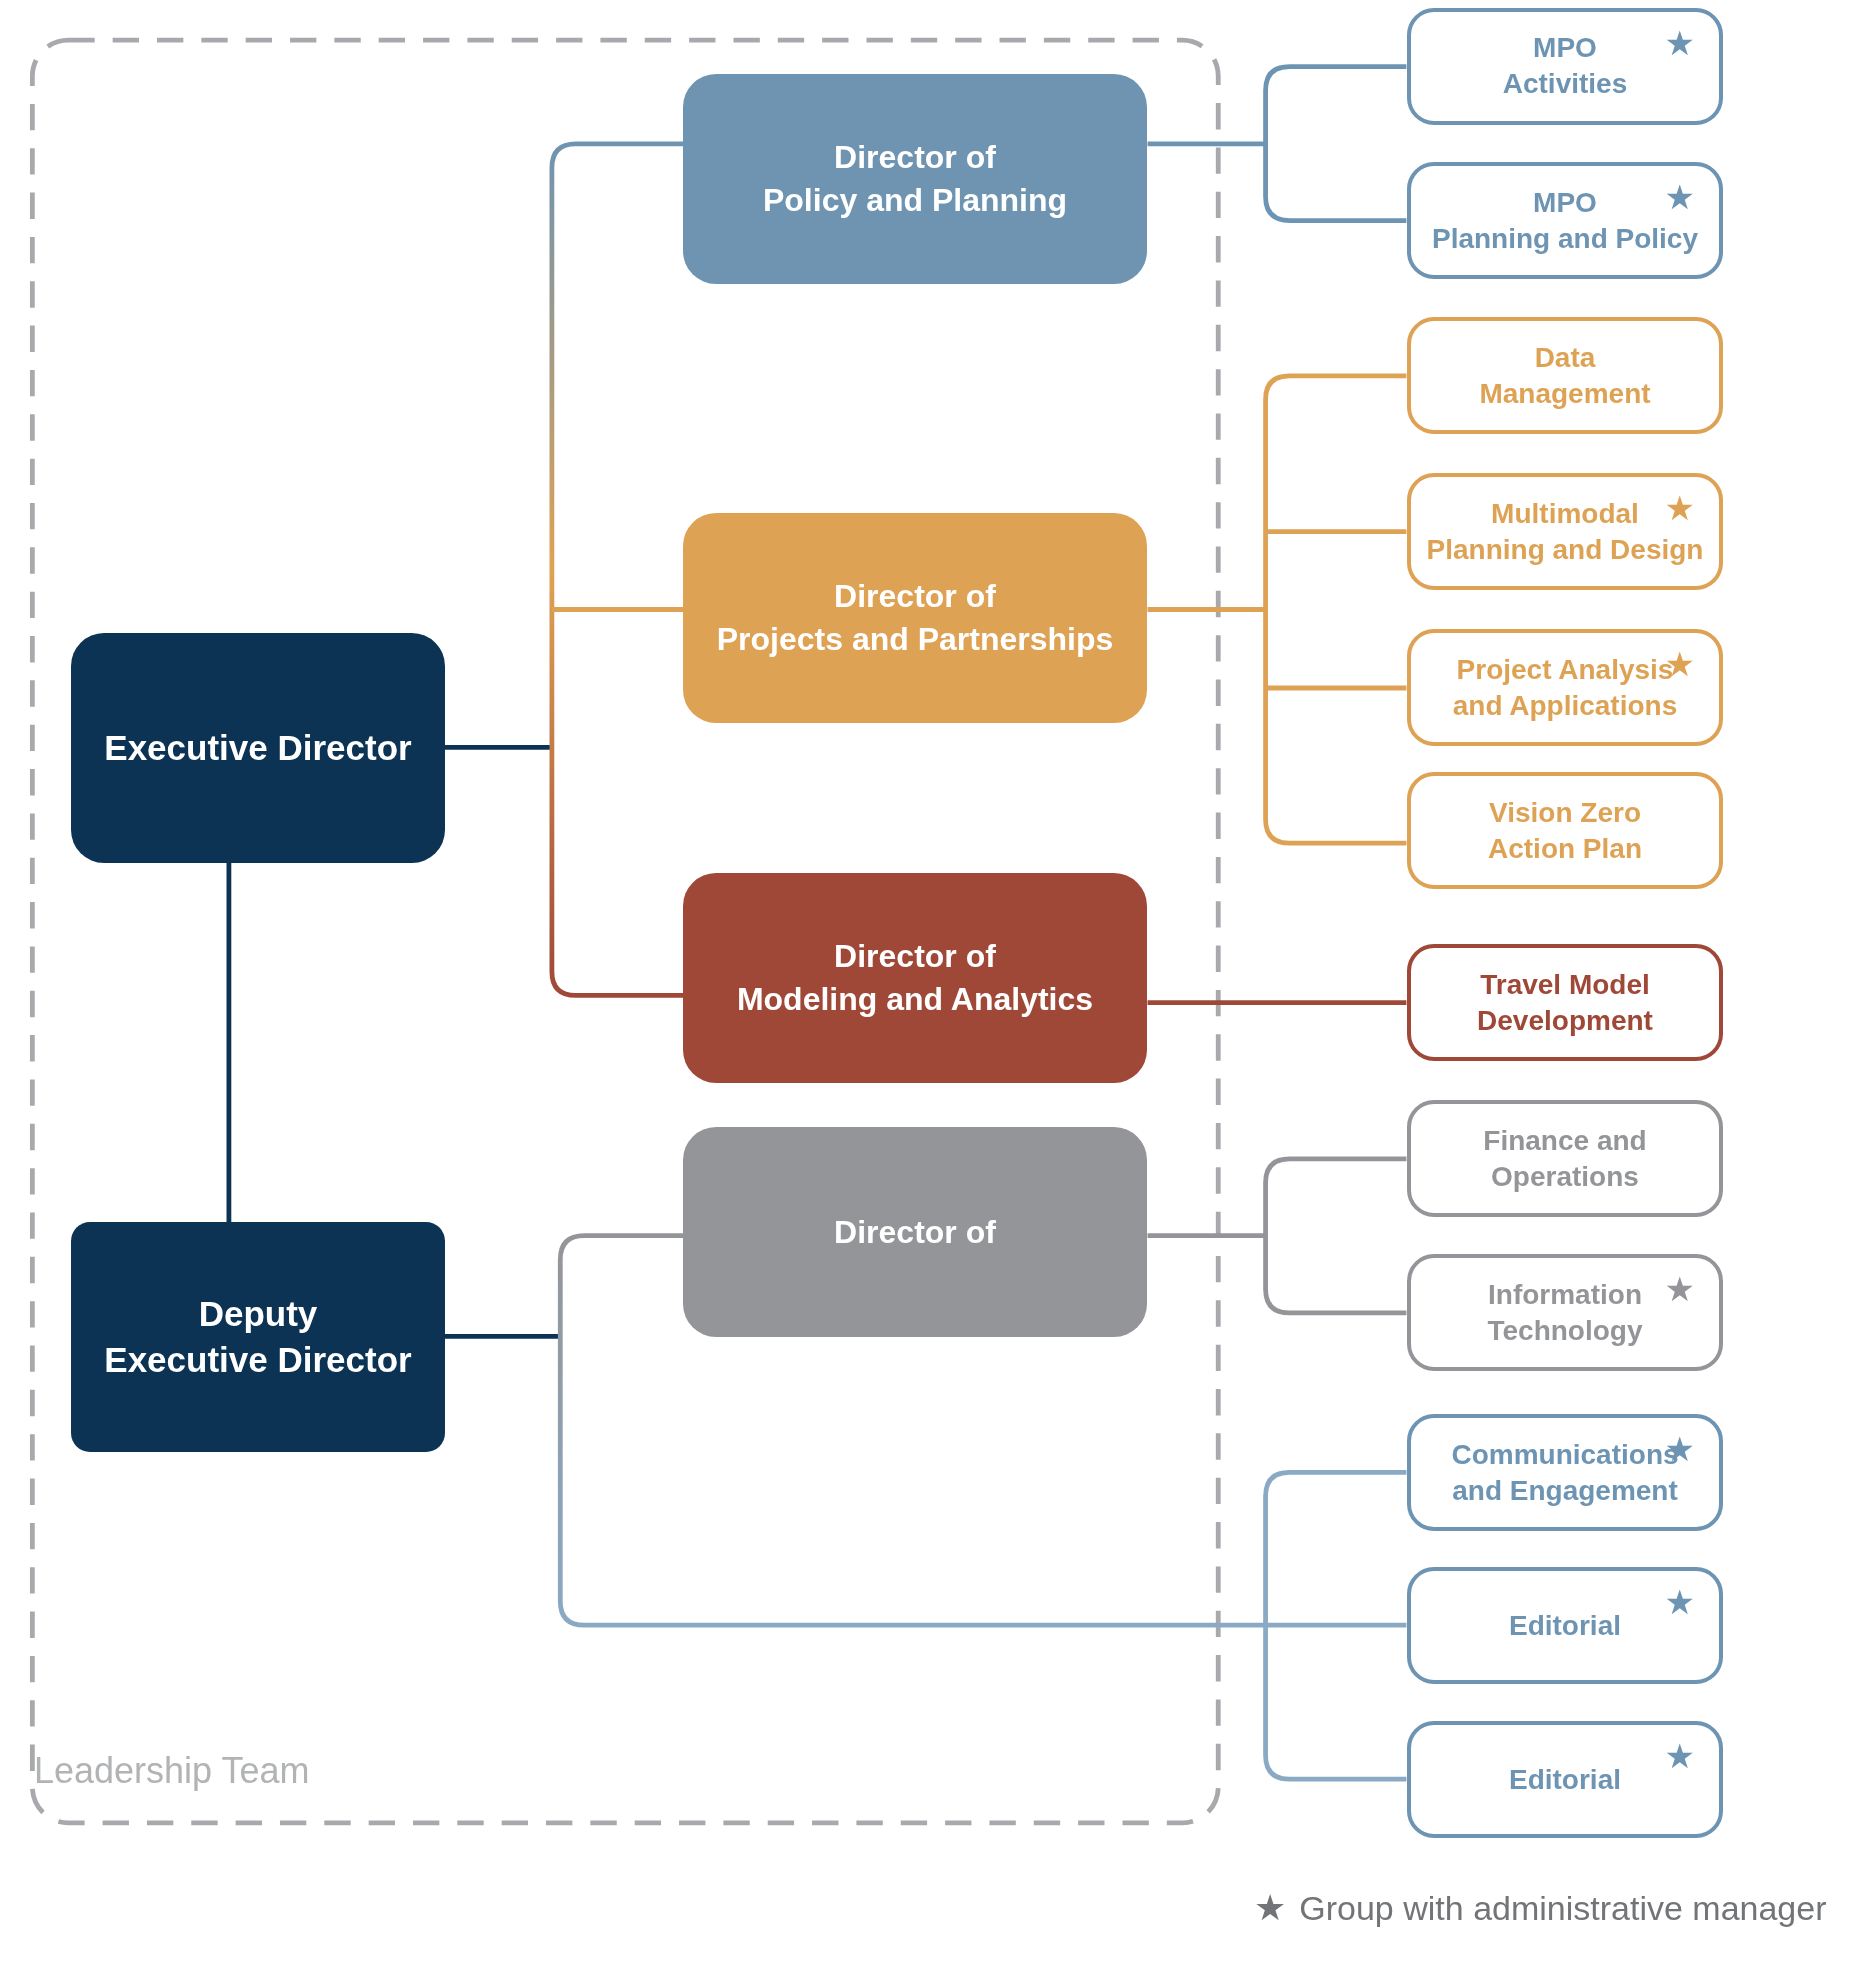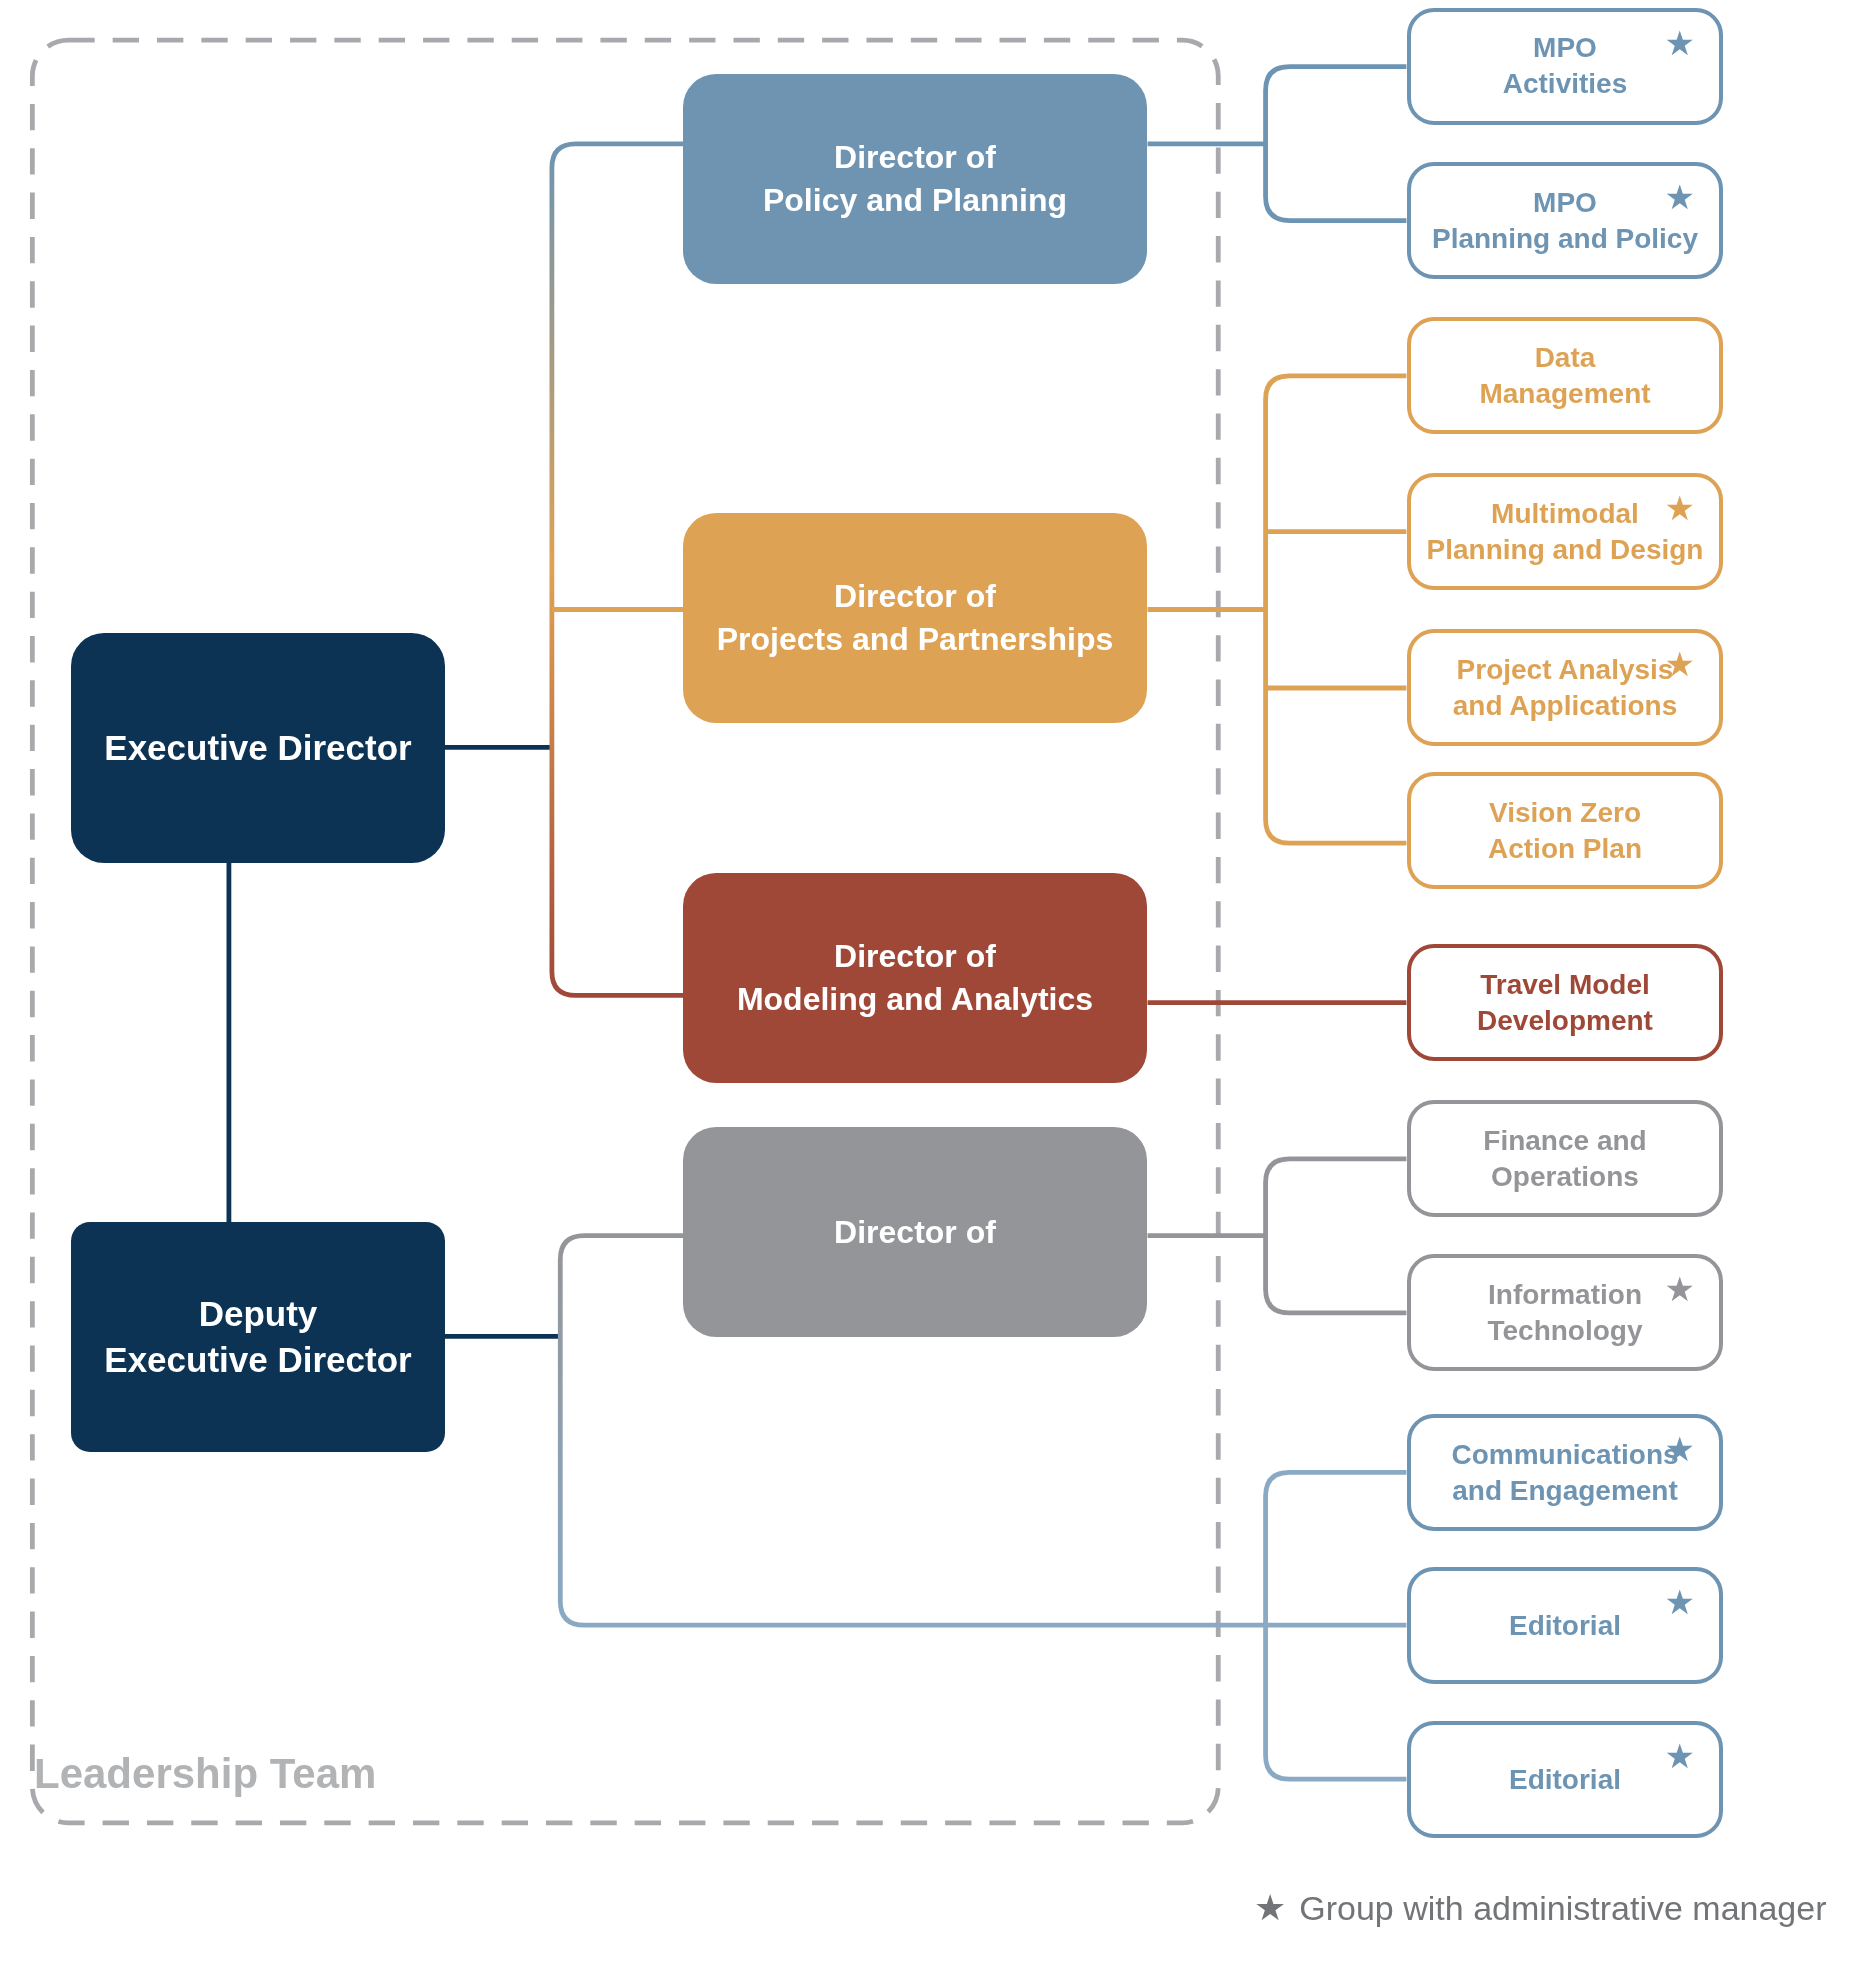--- a/index.html
+++ b/index.html
@@ -83,21 +83,21 @@
   .star{
     position:absolute;
     top:14.4px;right:24px;
     font-size:34px;line-height:34px;
     font-weight:normal;
   }
 
   #leadership-label{
     position:absolute;
     left:34px;top:1750px;
-    font-size:42px;font-weight:bold;
+    font-size:36px;font-weight:normal;
     color:var(--label_gray);
   }
 
   #legend{
     position:absolute;
     left:1254px;top:1887px;
     display:flex;align-items:center;
     color:var(--legend_gray);
     font-size:34px;font-weight:normal;
     white-space:nowrap;

